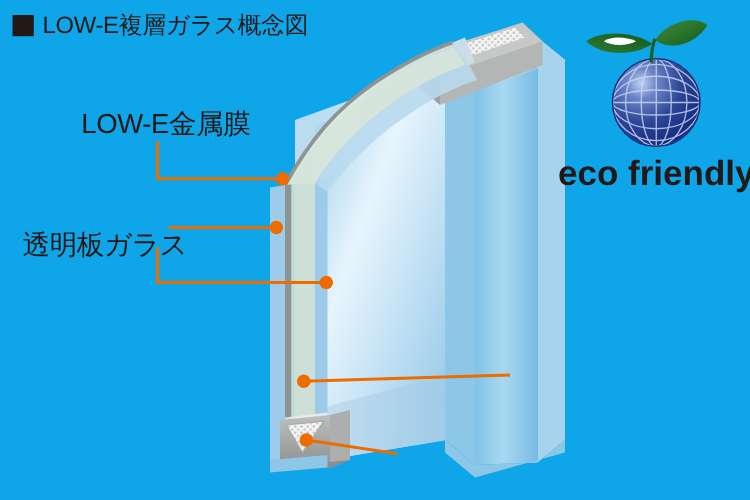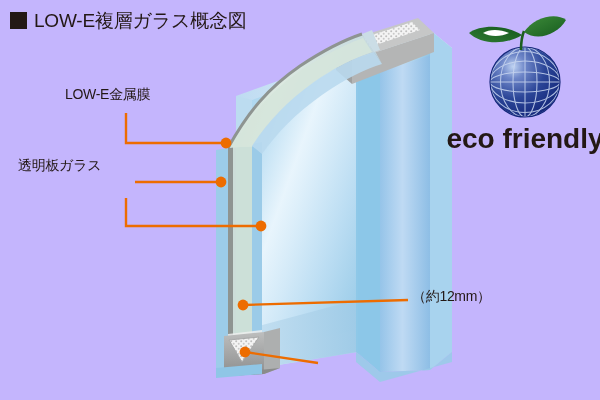--- a/index.html
+++ b/index.html
@@ -7,21 +7,21 @@
   html, body {
     margin: 0; padding: 0;
     width: 600px; height: 400px;
     background: #ffffff;
     font-family: "Liberation Sans", "DejaVu Sans", sans-serif;
     overflow: hidden;
   }
   #root {
     position: relative;
     width: 600px; height: 400px;
-    background: #c4b5fd;
+    background: #0ea5e9;
   }
   
   #title-row {
     position: absolute;
     left: 10px; top: 11px;
     display: flex; align-items: center; gap: 7px;
   }
   #title-bullet {
     width: 17px; height: 17px;
     background: #231815;
@@ -31,28 +31,28 @@
     font-size: 19px;
     color: #231815;
     letter-spacing: -0.2px;
     white-space: nowrap;
     line-height: 1;
   }
   
   .lbl {
     position: absolute;
     color: #231815;
-    font-size: 14px;
+    font-size: 22px;
     white-space: nowrap;
     line-height: 1.15;
     letter-spacing: -0.3px;
     text-align: right;
   }
   #lbl-lowe   { left: 65px;  top: 86px; }
-  #lbl-clear  { left: 18px;  top: 157px; }
+  #lbl-clear  { left: 18px;  top: 183px; }
   #lbl-cavity { left: 412px; top: 288px; }
   #lbl-spacer { left: 322px; top: 348px; }
 
   
   #art, #leaders, #logo {
     position: absolute; left: 0; top: 0;
     width: 600px; height: 400px;
     pointer-events: none;
   }
 </style>
@@ -198,21 +198,20 @@
       <circle cx="221" cy="182" r="5.4"></circle>
       <circle cx="261" cy="226" r="5.4"></circle>
       <circle cx="243" cy="305" r="5.4"></circle>
       <circle cx="245" cy="352" r="5.4"></circle>
     </g>
   </svg>
 
   <div class="lbl" id="lbl-lowe">LOW-E金属膜</div>
   <div class="lbl" id="lbl-clear">透明板ガラス</div>
   <div class="lbl" id="lbl-cavity">
-    <div>（約12mm）</div>
   </div>
 
   <svg id="logo" viewBox="0 0 600 400" xmlns="http://www.w3.org/2000/svg">
     <defs>
       <radialGradient id="gGlobe" cx="0.33" cy="0.28" r="0.78">
         <stop offset="0%" stop-color="#BFD3F2"></stop>
         <stop offset="22%" stop-color="#6E86C8"></stop>
         <stop offset="58%" stop-color="#2C4698"></stop>
         <stop offset="100%" stop-color="#14277A"></stop>
       </radialGradient>

